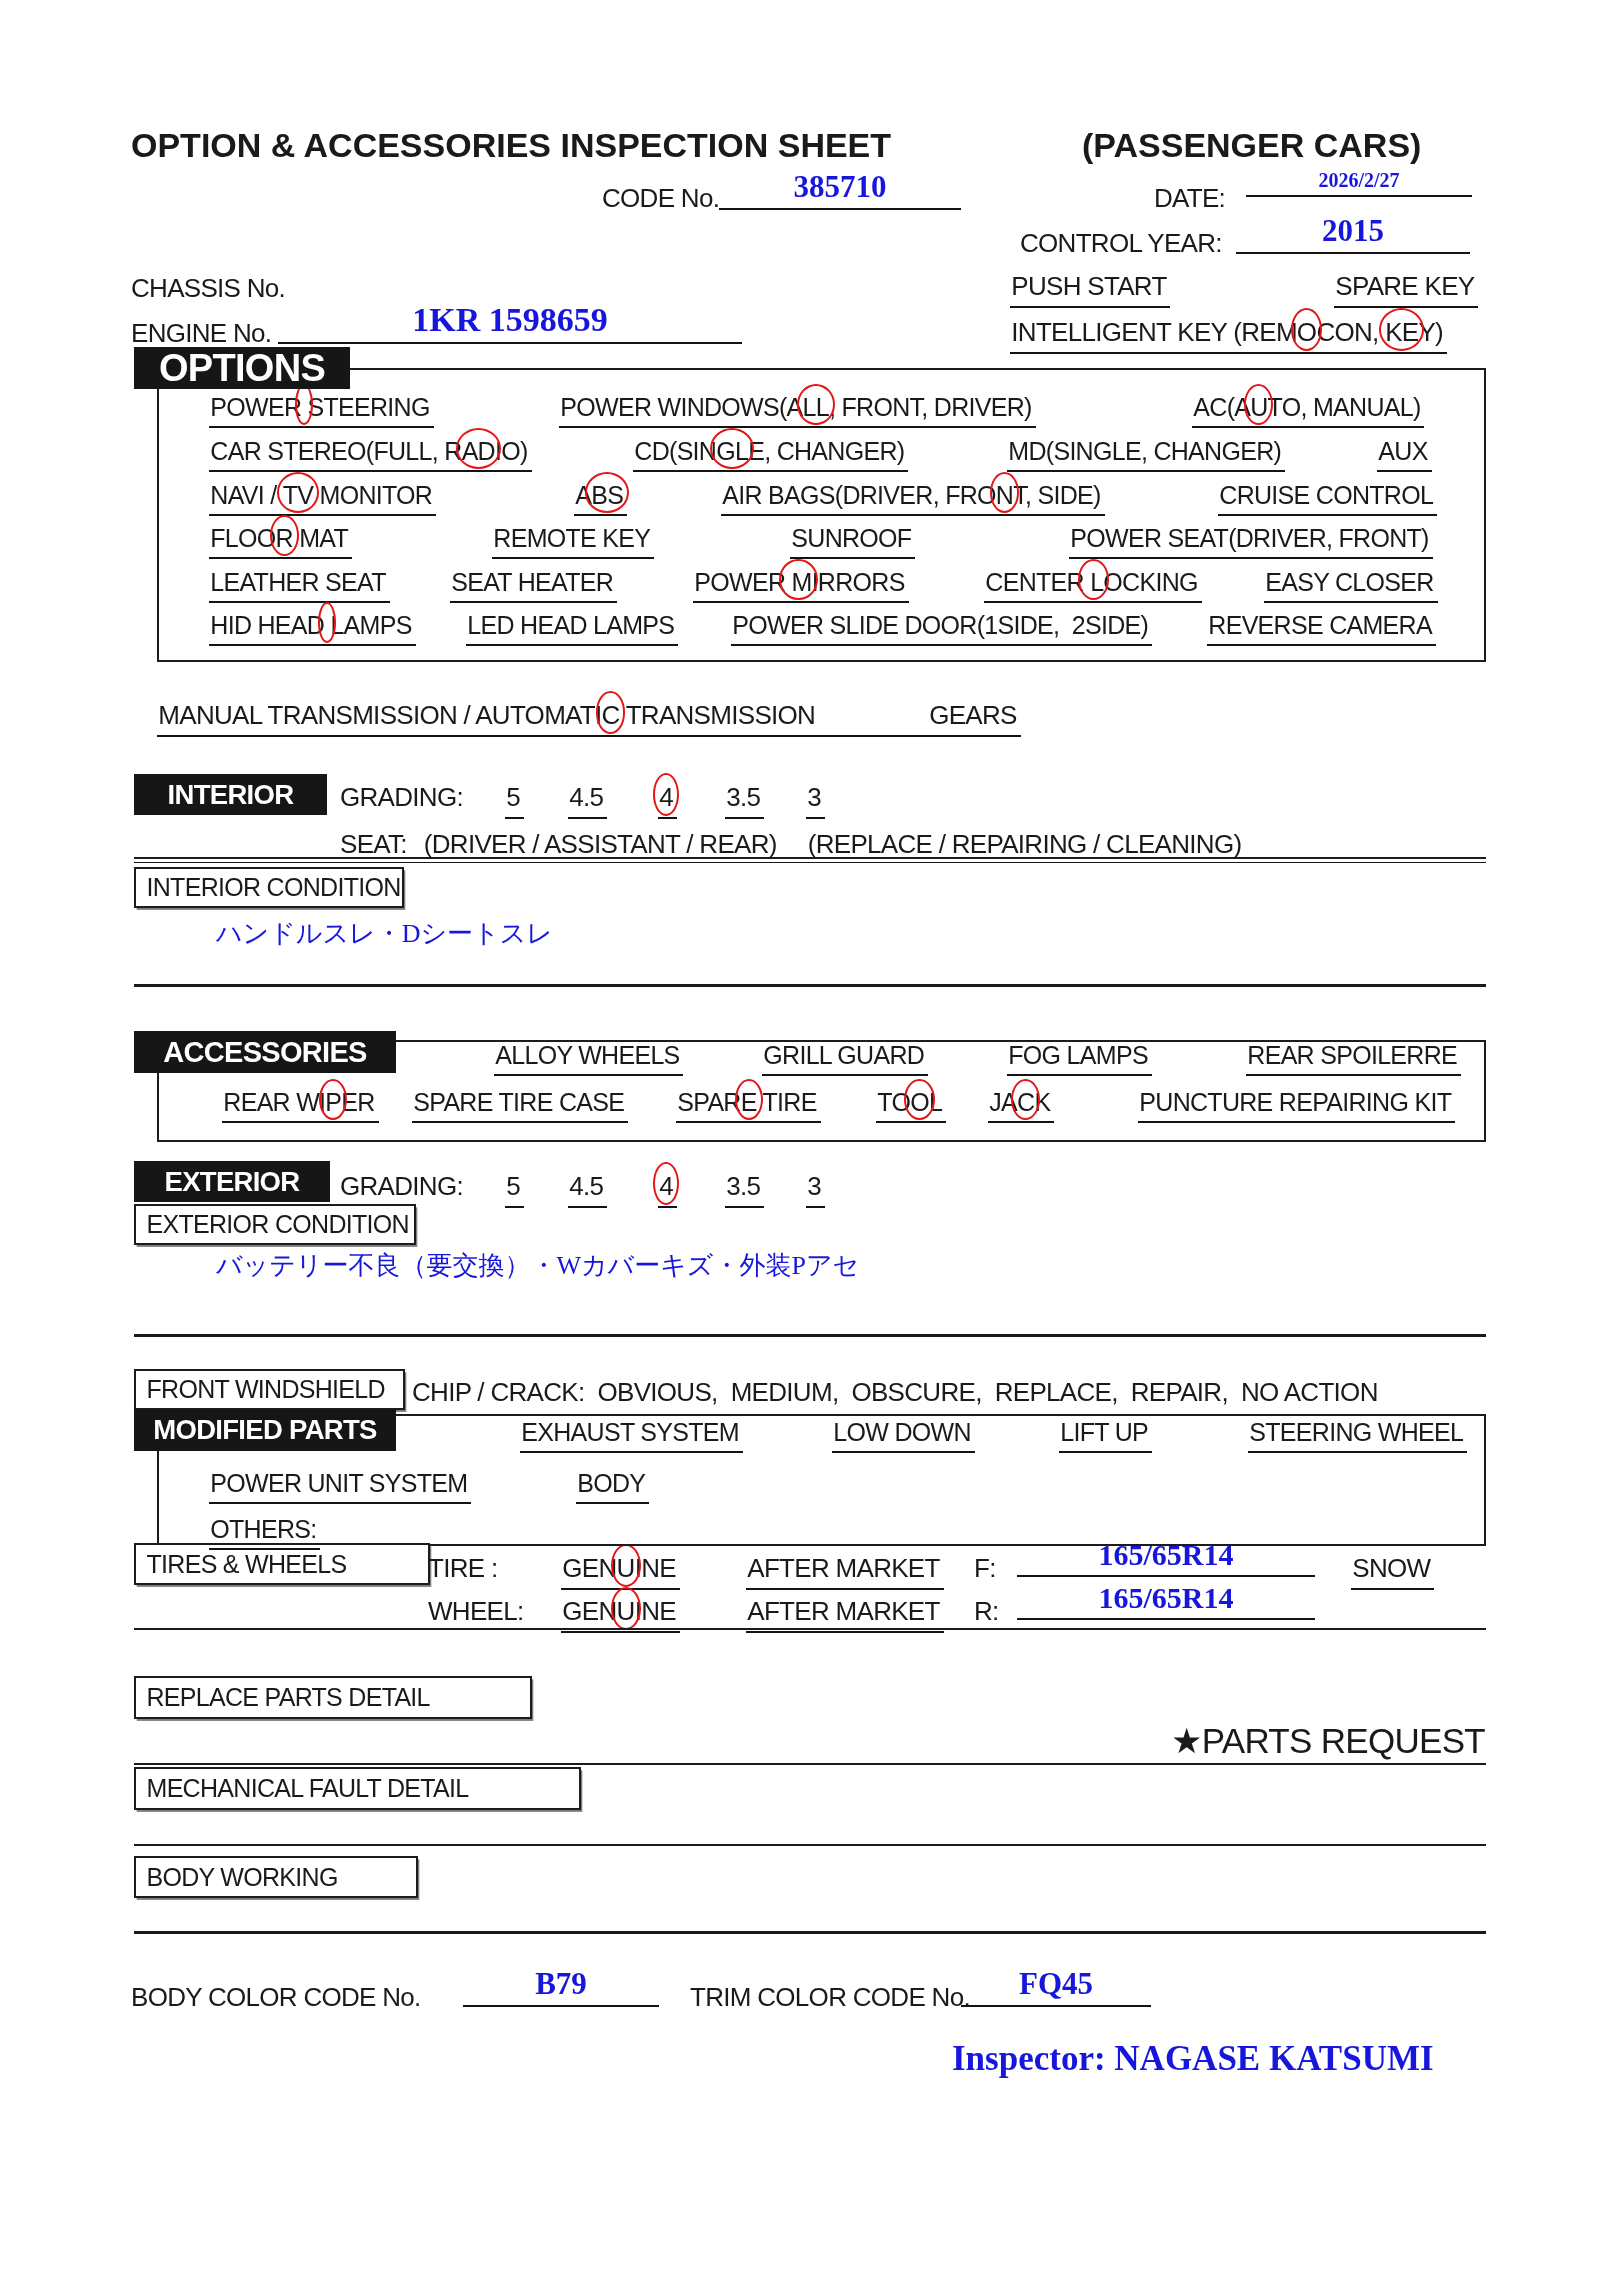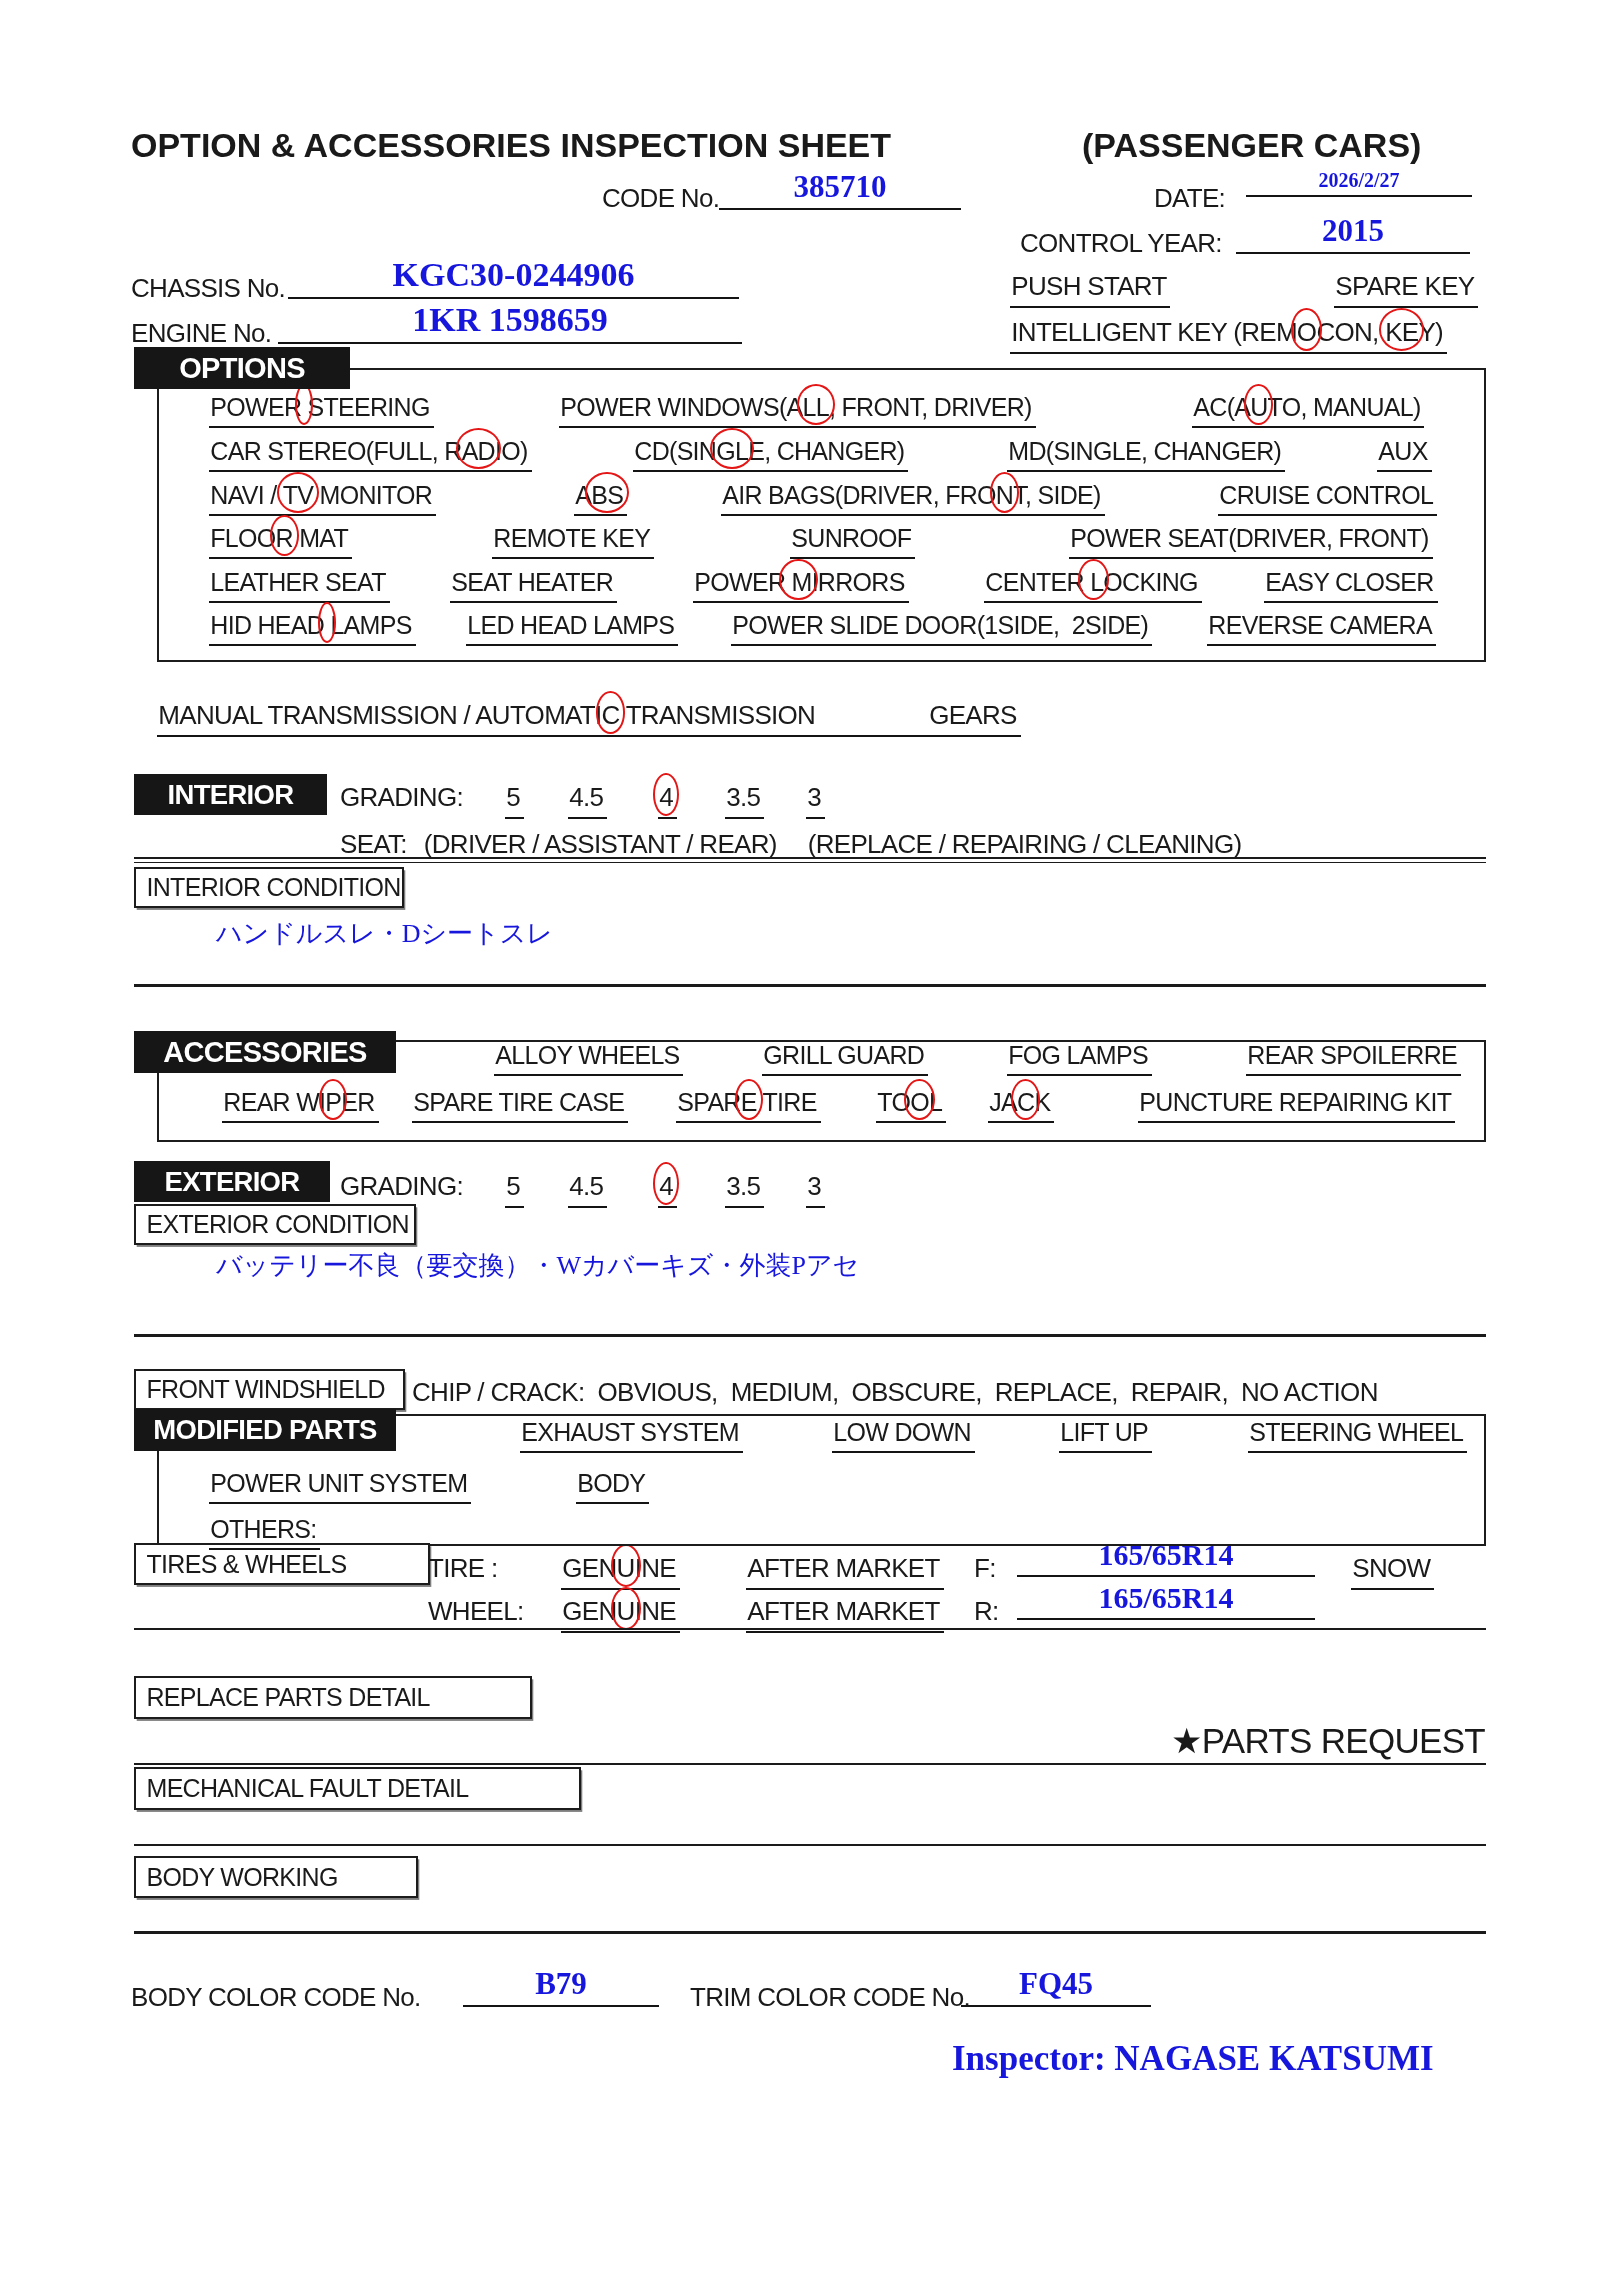--- a/index.html
+++ b/index.html
@@ -37,31 +37,30 @@
   <div class="abs lab" style="left:602px;top:183px">CODE No.</div>
   <div class="field" style="left:719px;top:169px;width:242px"><span class="bv" style="font-size:31px">385710</span></div>
 
   <div class="abs lab" style="left:1154px;top:183px">DATE:</div>
   <div class="field" style="left:1246px;top:169px;width:226px"><span class="bv" style="font-size:20px">2026/2/27</span></div>
 
   <div class="abs lab" style="left:1020px;top:228px">CONTROL YEAR:</div>
   <div class="field" style="left:1236px;top:213px;width:234px"><span class="bv" style="font-size:31px">2015</span></div>
 
   <div class="abs lab" style="left:131px;top:273px">CHASSIS No.</div>
-  <div class="field" style="left:288px;top:256px;width:451px"><span class="bv" style="font-size:34px">KGC30-0244906</span></div>
 
   <div class="abs lab u" style="left:1010px;top:271px">PUSH START</div>
   <div class="abs lab u" style="left:1334px;top:271px">SPARE KEY</div>
 
   <div class="abs lab" style="left:131px;top:318px">ENGINE No.</div>
   <div class="field" style="left:278px;top:301px;width:464px"><span class="bv" style="font-size:34px">1KR 1598659</span></div>
 
   <div class="abs lab u" style="left:1010px;top:317px">INTELLIGENT KEY (REM<span class="c">O</span>CON, <span class="c">KE</span>Y)</div>
 
-  <div class="bbox" style="left:134px;top:347px;width:216px;height:42px;font-size:29px">OPTIONS</div>
+  <div class="bbox" style="left:134px;top:347px;width:216px;height:42px;font-size:38px">OPTIONS</div>
   <div class="rect" style="left:157px;top:368px;width:1325px;height:290px"></div>
 
   <div class="abs opt u" style="left:209px;top:393px;z-index:2">POWER<span class="c">&nbsp;</span>STEERING</div>
   <div class="abs opt u" style="left:559px;top:393px;z-index:2">POWER WINDOWS(A<span class="c">LL</span>, FRONT, DRIVER)</div>
   <div class="abs opt u" style="left:1192px;top:393px;z-index:2">AC(A<span class="c">U</span>TO, MANUAL)</div>
 
   <div class="abs opt u" style="left:209px;top:437px;z-index:2">CAR STEREO(FULL, R<span class="c">AD</span>IO)</div>
   <div class="abs opt u" style="left:633px;top:437px;z-index:2">CD(SIN<span class="c">GL</span>E, CHANGER)</div>
   <div class="abs opt u" style="left:1007px;top:437px;z-index:2">MD(SINGLE, CHANGER)</div>
   <div class="abs opt u" style="left:1377px;top:437px;z-index:2">AUX</div>

